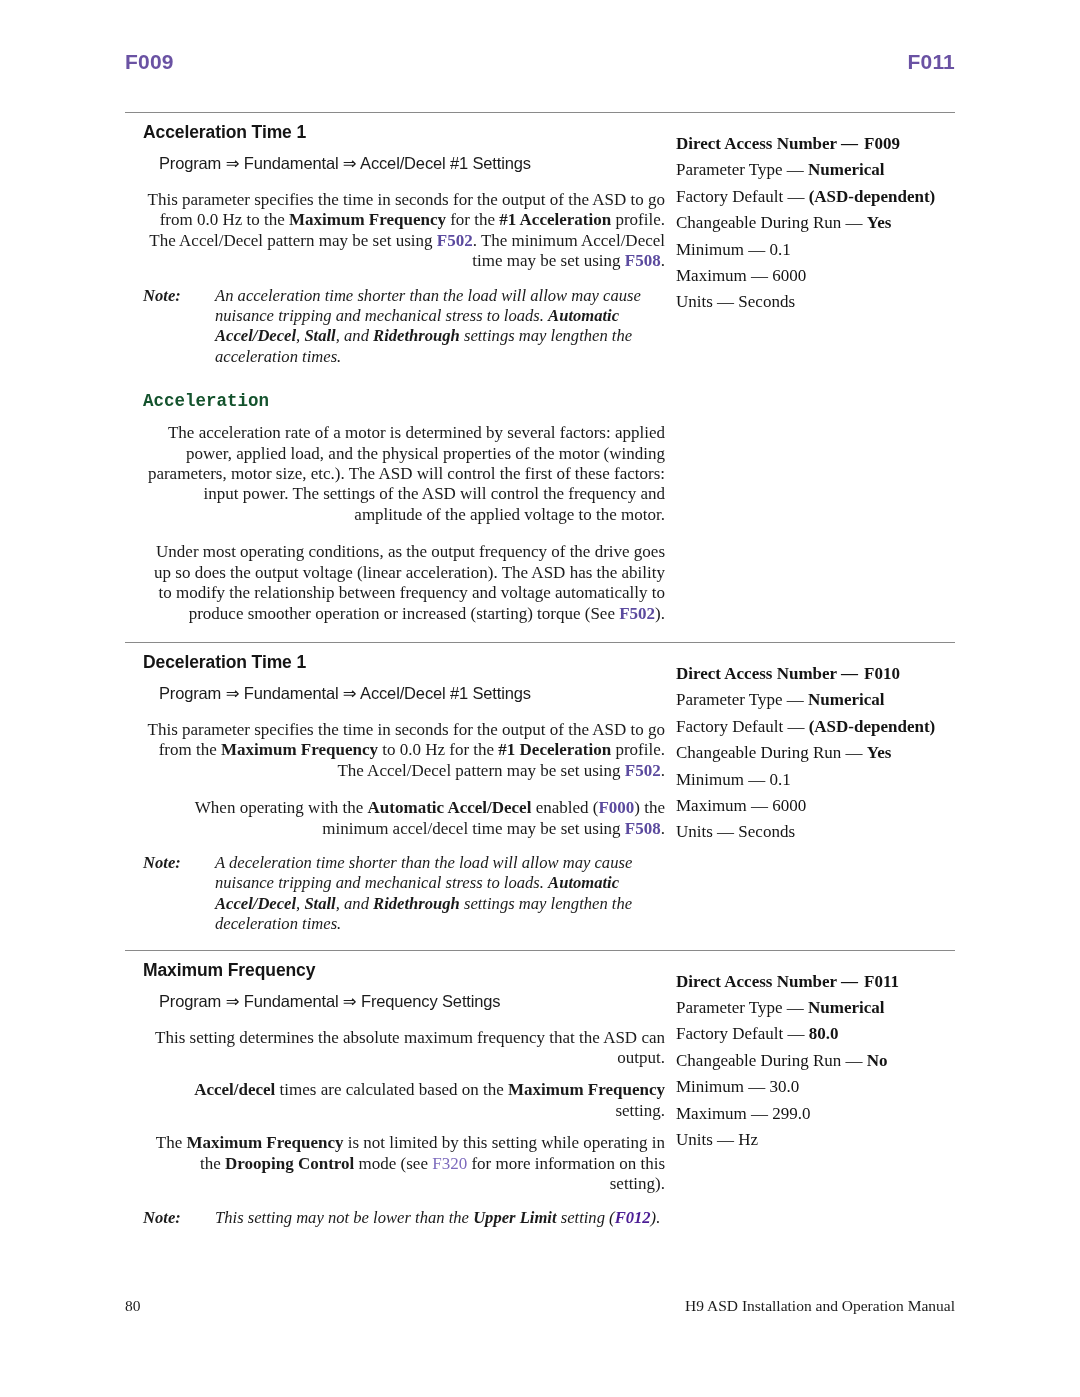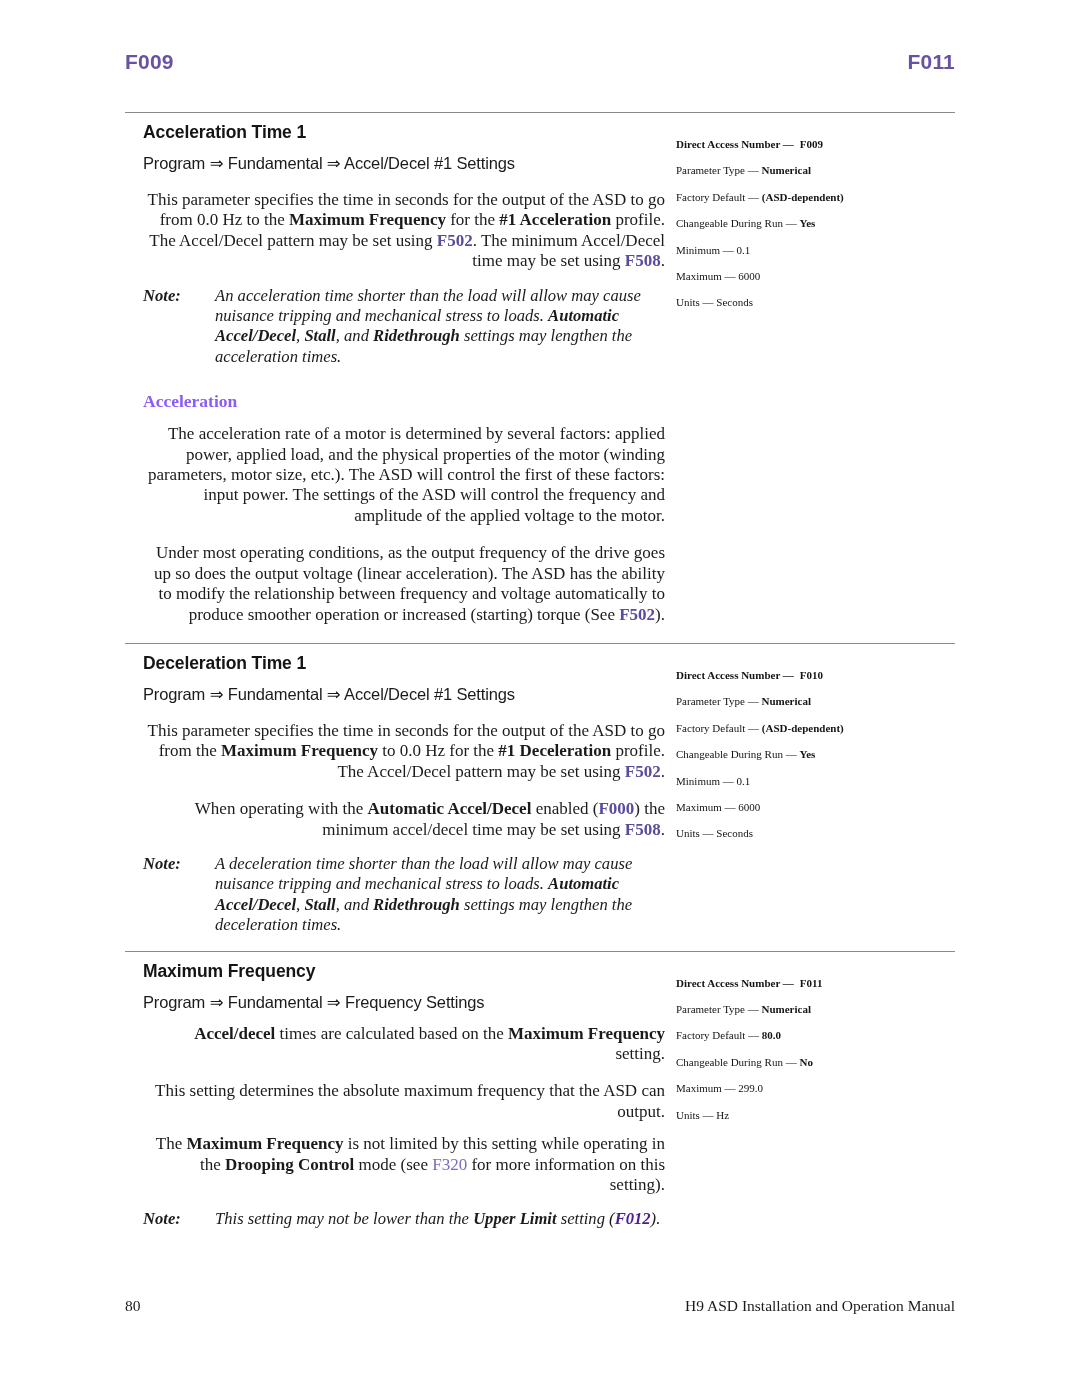--- a/index.html
+++ b/index.html
@@ -82,41 +82,41 @@
     font-weight: bold;
     font-size: 17.5px;
     margin: 9px 0 0 0;
     letter-spacing: -0.1px;
     color: #151515;
   }
 
   .breadcrumb {
     font-family: "Liberation Sans", sans-serif;
     font-size: 16.5px;
-    margin: 11px 0 0 0;
+    margin: 11px 0 0 16px;
     color: #1b1b1b;
     letter-spacing: -0.15px;
   }
 
   p.body {
     font-family: "Liberation Serif", serif;
     font-size: 17px;
     line-height: 20.4px;
     margin: 17px 0 0 0;
     text-align: right;
     color: #1b1b1b;
   }
   p.body.tight { margin-top: 12px; }
 
   h3.sub-title {
-    font-family: Liberation Serif, serif;
+    font-family: Liberation Mono, monospace;
     font-weight: bold;
     font-size: 17.5px;
     margin: 24px 0 4px 0;
-    color: #8b5cf6;
+    color: #14532d;
   }
 
   
   .note {
     display: flex;
     margin: 14px 0 0 0;
     font-family: "Liberation Serif", serif;
     font-size: 16.6px;
     line-height: 20.4px;
     font-style: italic;
@@ -142,21 +142,21 @@
   }
   .ref-bi {
     color: #4c1d95;
     font-weight: bold;
     font-style: italic;
   }
 
   
   .spec {
     font-family: "Liberation Serif", serif;
-    font-size: 11px;
+    font-size: 17px;
     line-height: 26.4px;
     margin: 9px 0 0 0;
     color: #141414;
   }
   .spec .row { white-space: nowrap; }
   .spec .k { }
   .spec .k.bold { font-weight: bold; }
   .spec .v { font-weight: bold; }
   .spec .v.reg { font-weight: normal; }
   .spec .dan { padding-left: 6px; }
@@ -256,38 +256,39 @@
     </div>
 
     <div class="rule" style="margin-top:15px;"></div>
     <div class="section">
       <div class="cols">
 
         <div class="colL">
           <h2 class="sec-title">Maximum Frequency</h2>
           <p class="breadcrumb">Program ⇒ Fundamental ⇒ Frequency Settings</p>
 
+          <p class="body">This setting determines the absolute maximum frequency that the ASD can output.</p>
+
           <p class="body tight"><b>Accel/decel</b> times are calculated based on the <b>Maximum Frequency</b> setting.</p>
-
-          <p class="body">This setting determines the absolute maximum frequency that the ASD can output.</p>
 
           <p class="body tight">The <b>Maximum Frequency</b> is not limited by this setting while operating in the <b>Drooping Control</b> mode (see <span class="ref-plain">F320</span> for more information on this setting).</p>
 
           <div class="note">
             <span class="lbl">Note:</span>
             <span class="txt">This setting may not be lower than the <span class="bi">Upper Limit</span> setting (<span class="ref-bi">F012</span>).</span>
           </div>
         </div>
 
         <div class="colR">
           <div class="spec">
             <div class="row"><span class="k bold">Direct Access Number —</span><span class="v dan">F011</span></div>
             <div class="row"><span class="k">Parameter Type —</span> <span class="v">Numerical</span></div>
             <div class="row"><span class="k">Factory Default —</span> <span class="v">80.0</span></div>
             <div class="row"><span class="k">Changeable During Run —</span> <span class="v">No</span></div>
+            <div class="row"><span class="k">Minimum —</span> <span class="v reg">30.0</span></div>
             <div class="row"><span class="k">Maximum —</span> <span class="v reg">299.0</span></div>
             <div class="row"><span class="k">Units —</span> <span class="v reg">Hz</span></div>
           </div>
         </div>
 
       </div>
     </div>
 
   </div>
 

